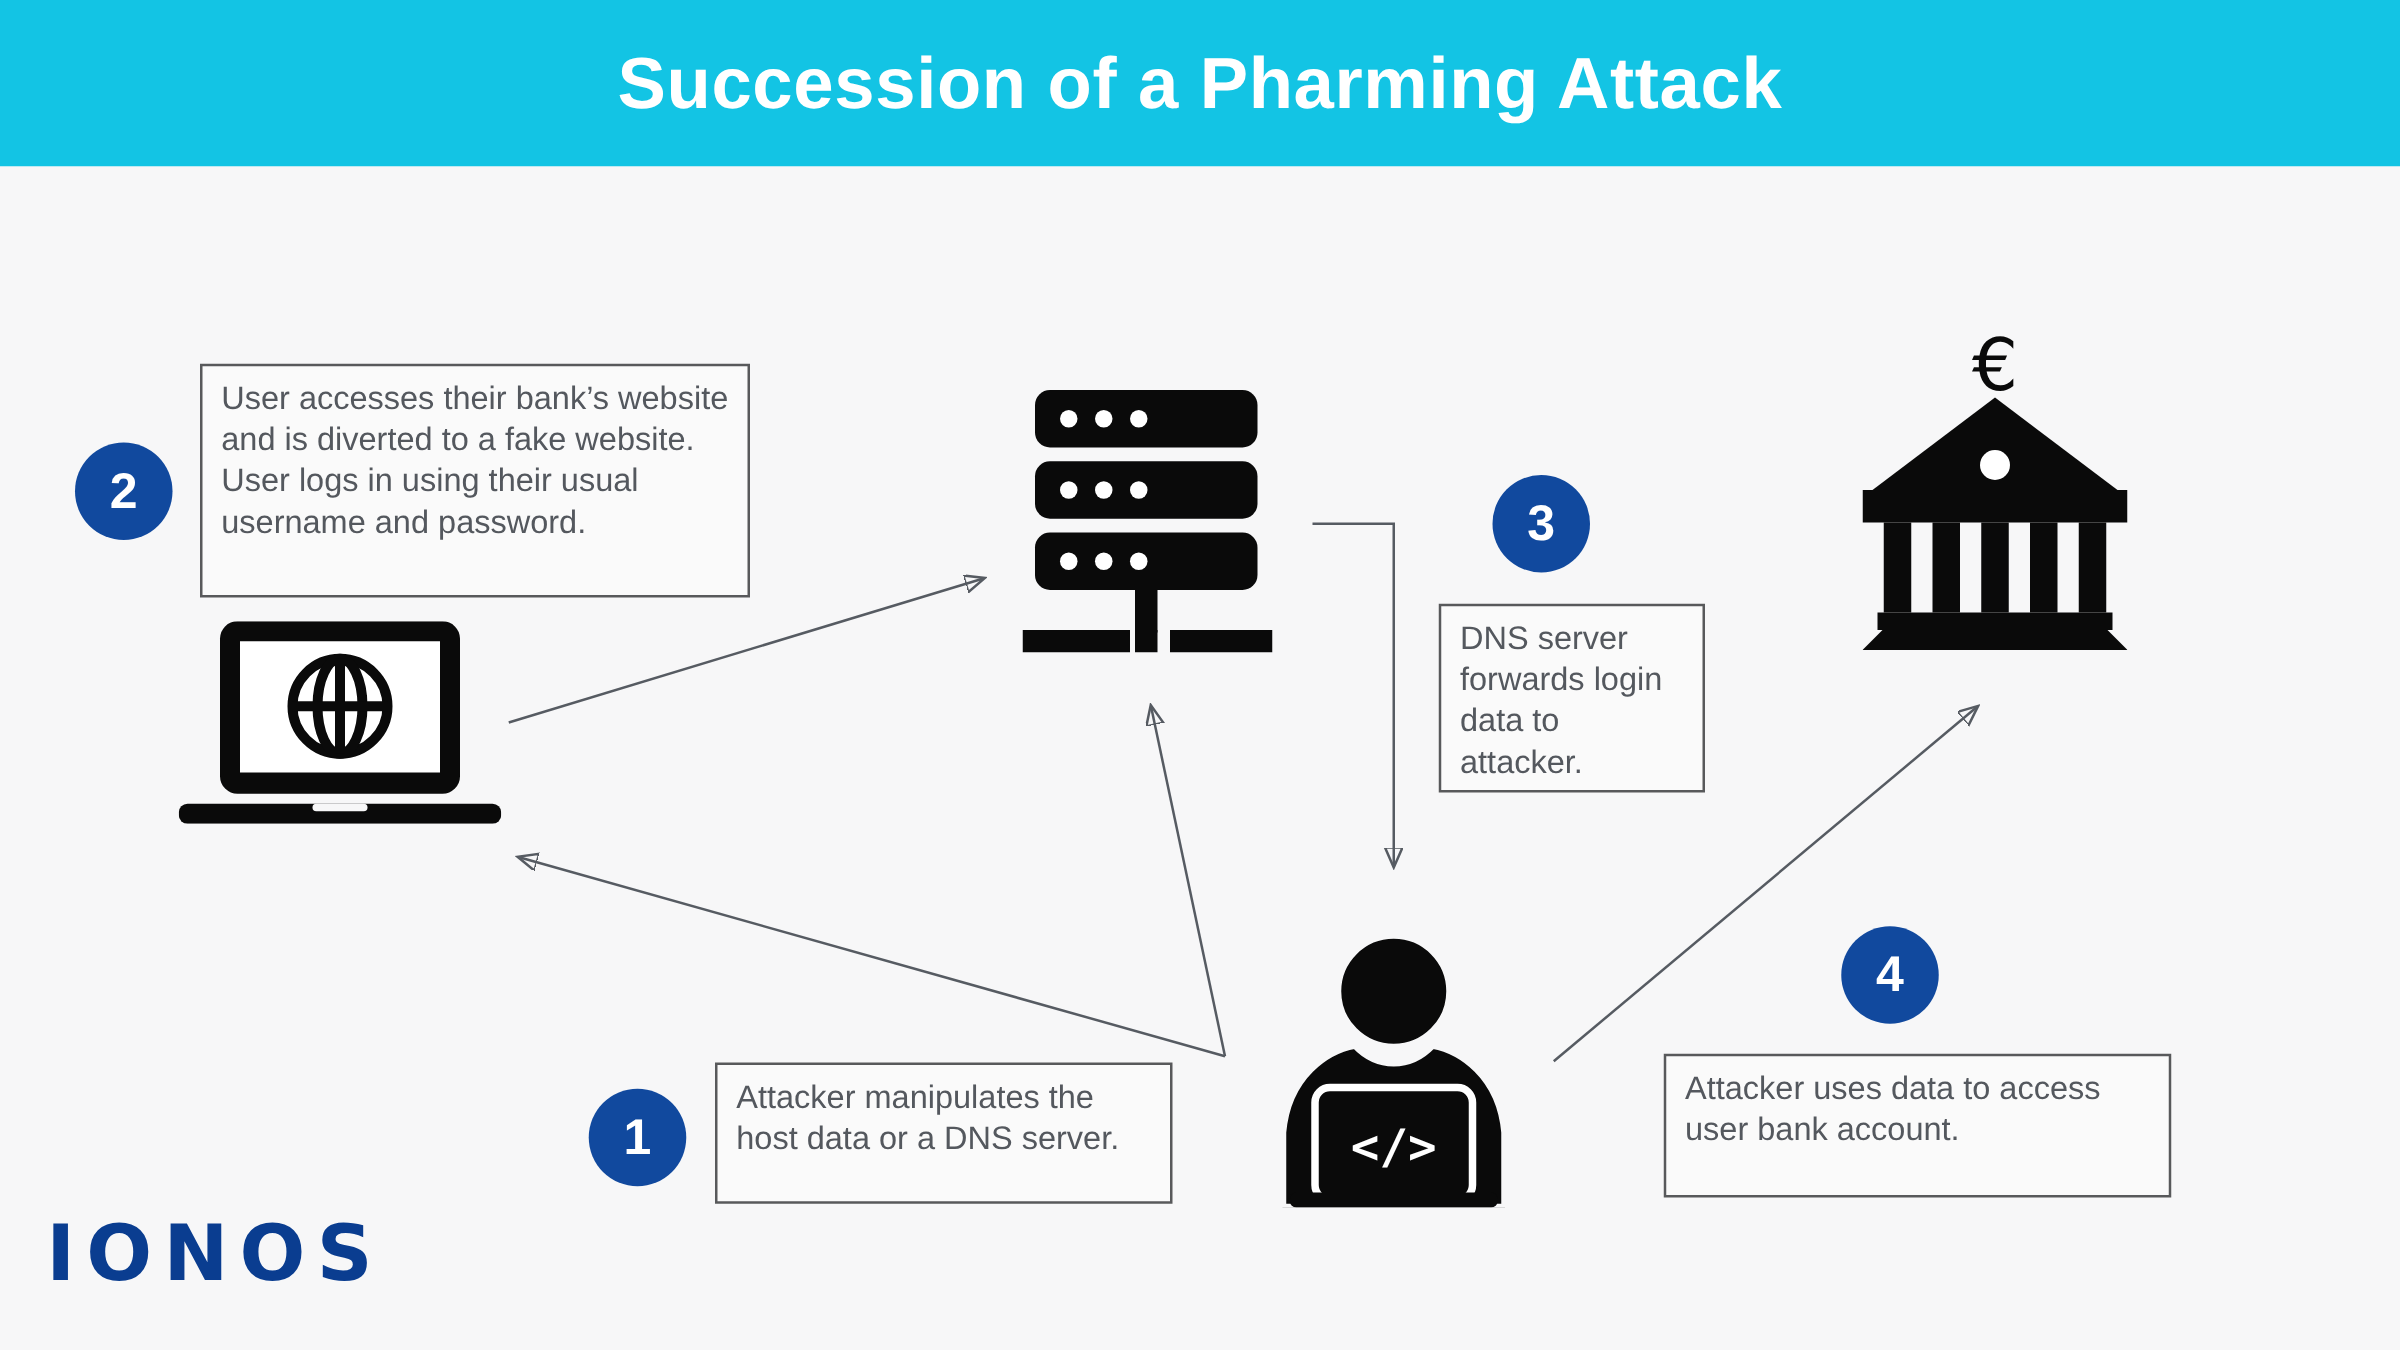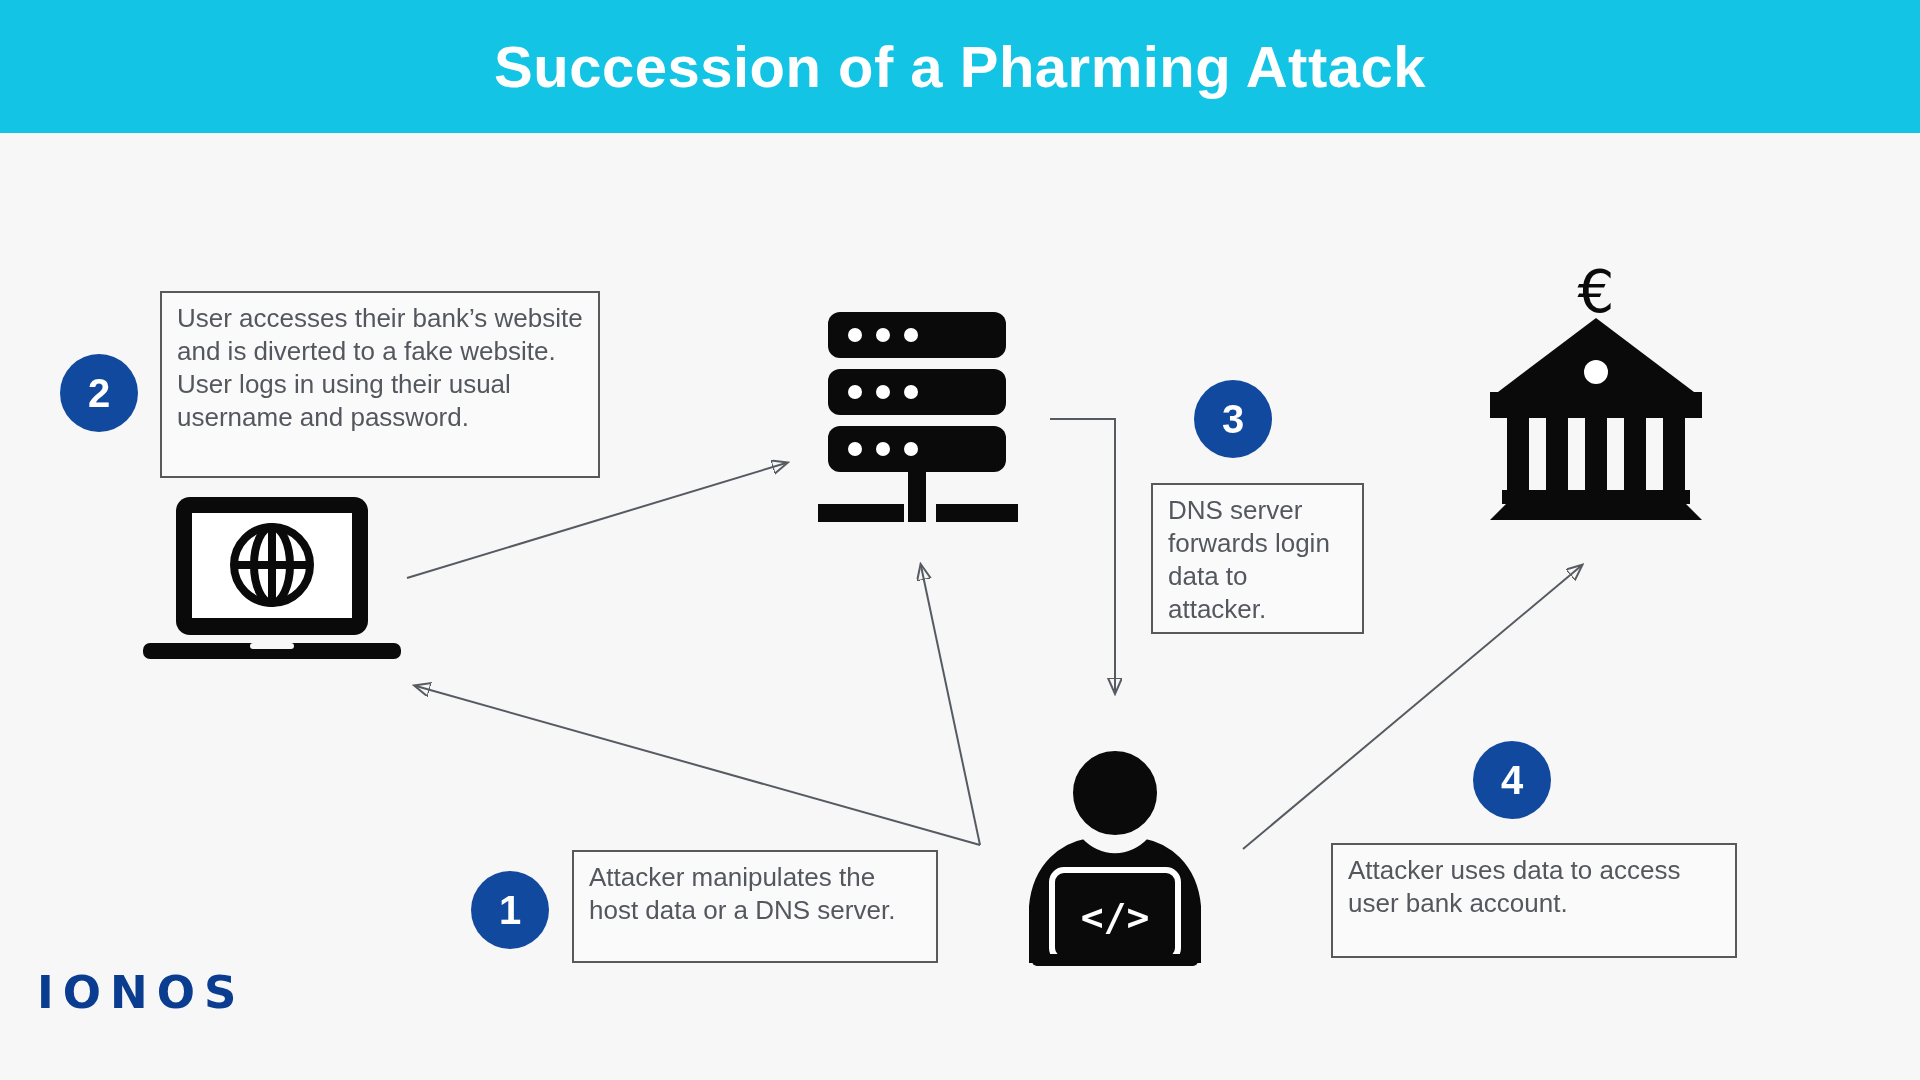--- a/index.html
+++ b/index.html
@@ -42,21 +42,21 @@
   #box-2{left:160px;top:291px;width:440px;height:187px;}
   #box-3{left:1128px;top:483px;width:213px;height:151px;margin-left:23px;}
   #box-4{left:1311px;top:843px;width:406px;height:115px;margin-left:20px;}
   #laptop-icon{left:143px;top:497px;}
   #server-icon{left:818px;top:312px;}
   #bank-icon{left:1490px;top:266px;}
   #attacker-icon{left:1022px;top:748px;}
   .logo{
     position:absolute;left:37px;top:966px;
     color:var(--logo-navy,#0A3D90);
-    font-size:45px;font-weight:bold;letter-spacing:9px;
+    font-size:62px;font-weight:bold;letter-spacing:9px;
     font-family:"DejaVu Sans",sans-serif;
   }
 </style>
 </head>
 <body>
 
 <div class="canvas">
 
   <header class="topbar">
     <h1>Succession of a Pharming Attack</h1>

